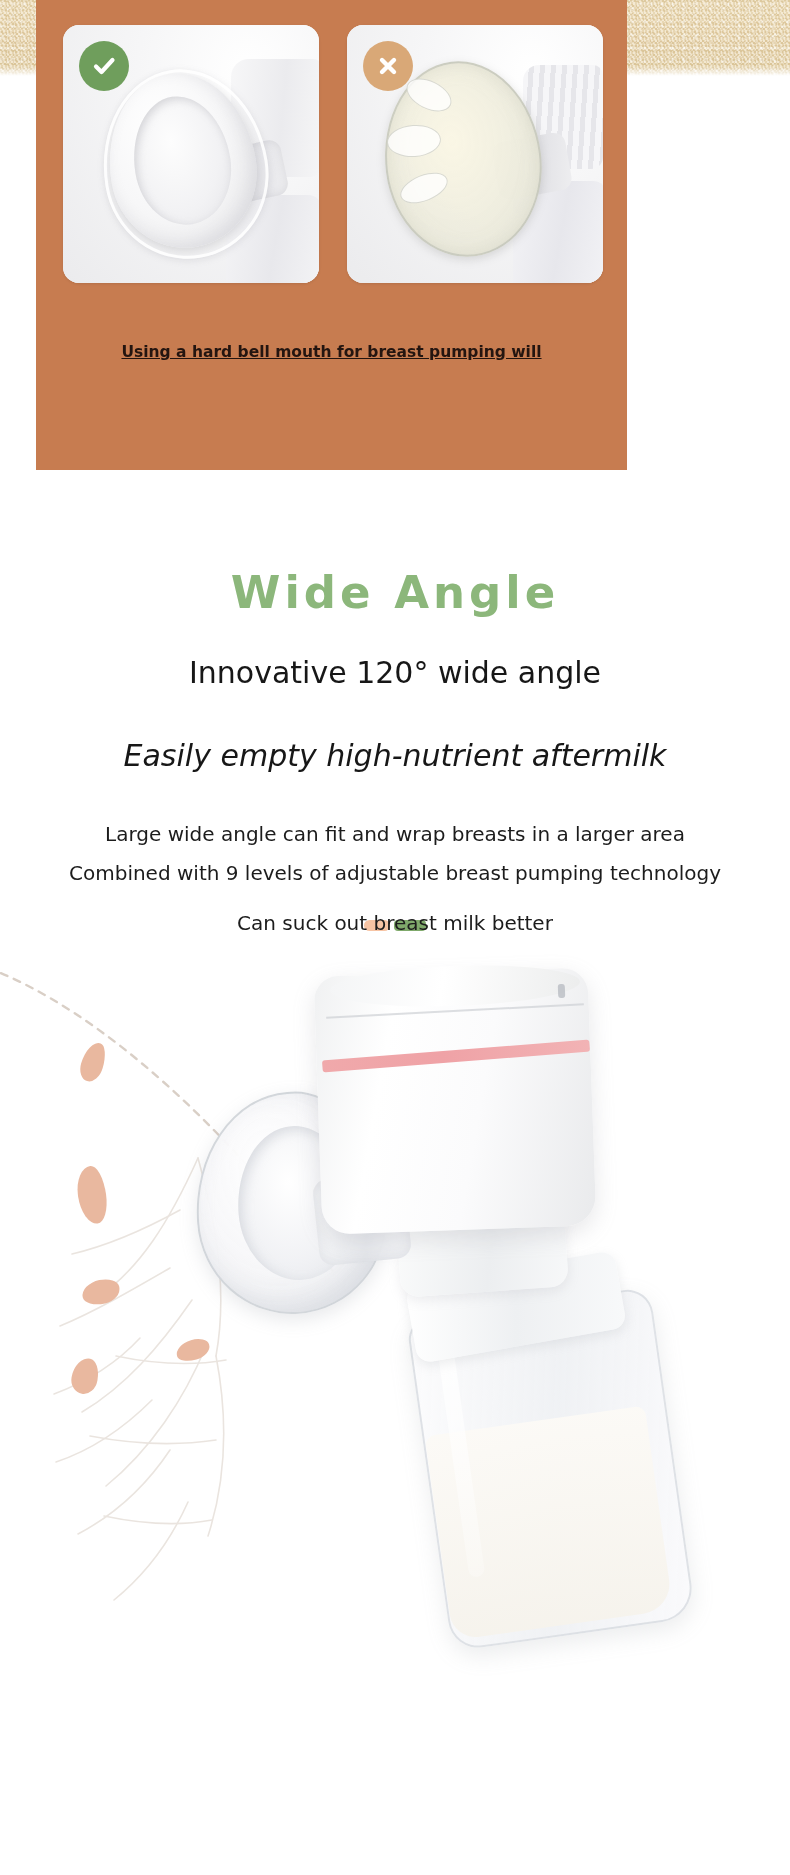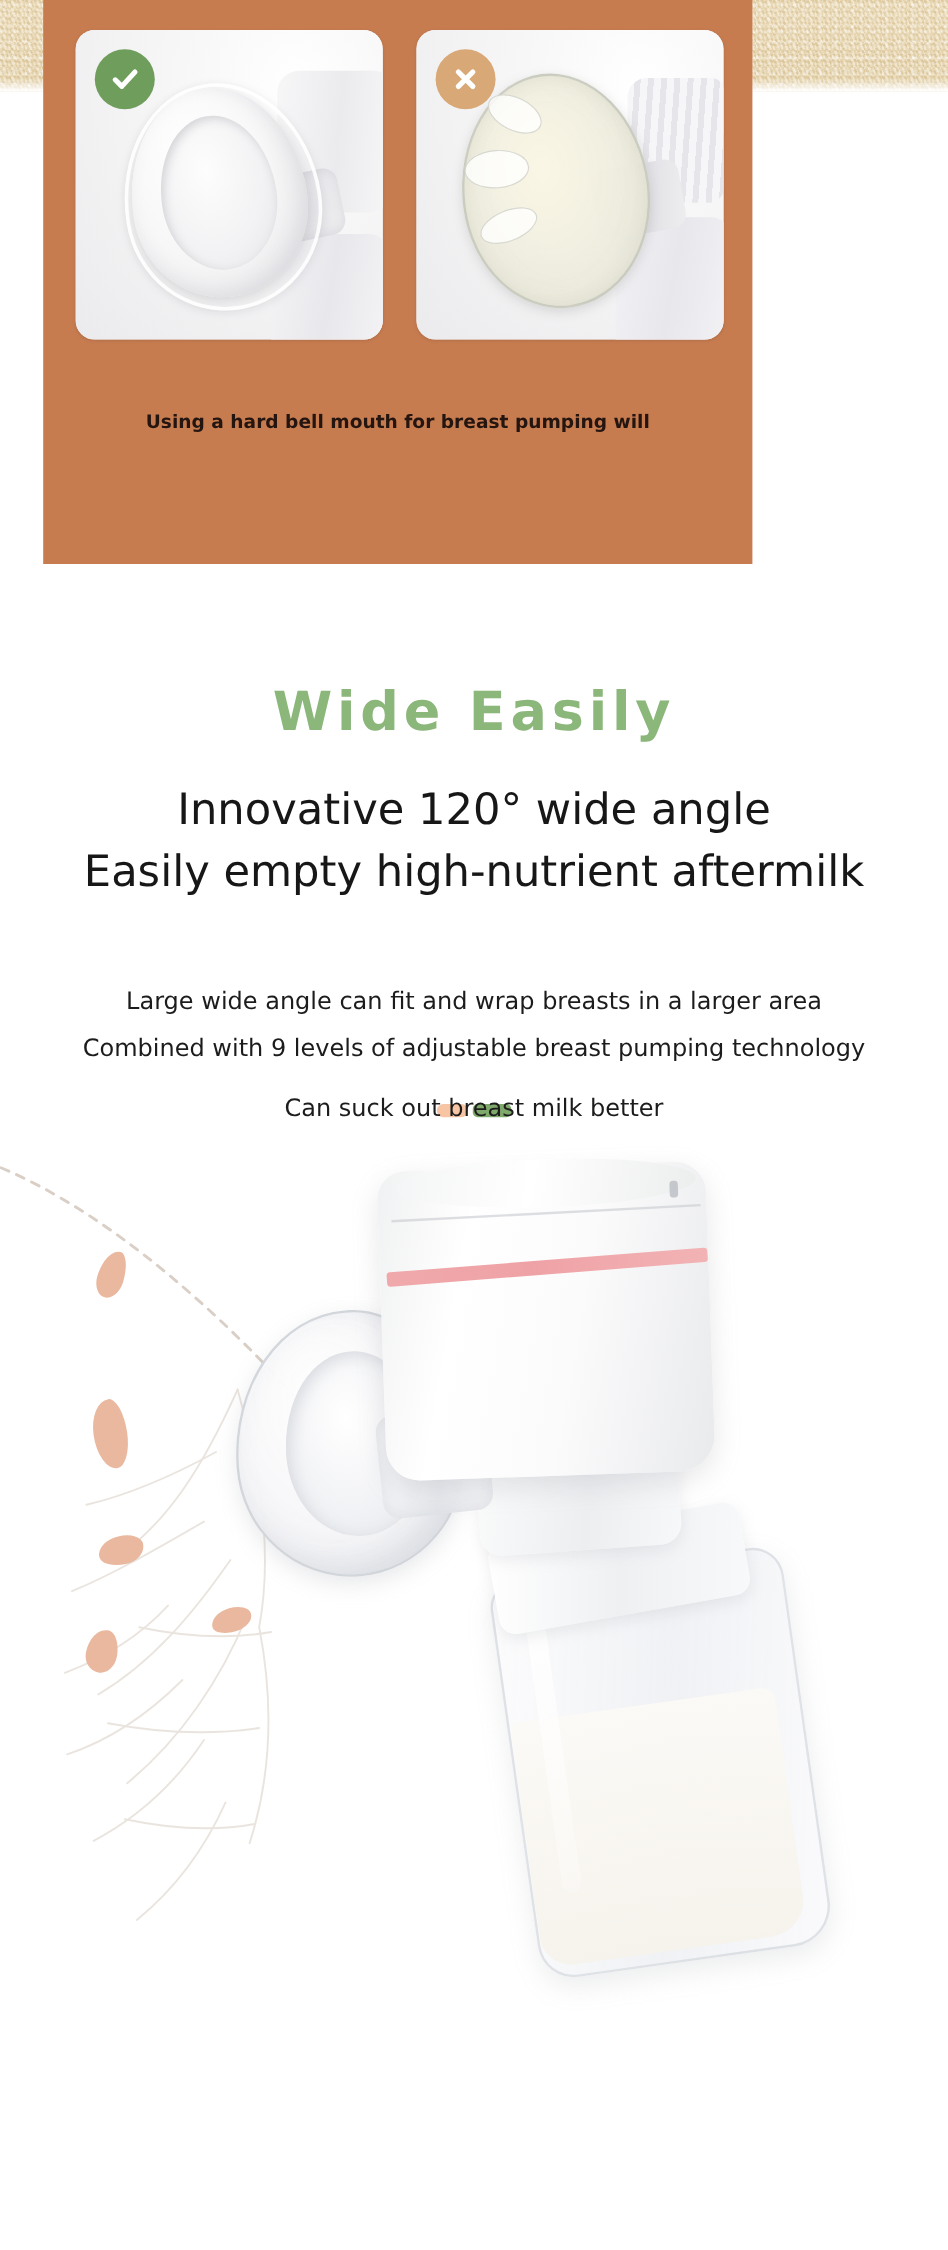--- a/index.html
+++ b/index.html
@@ -128,36 +128,36 @@
     border-radius:14px 14px 10px 10px;
   }
 
   
   .panel-caption{
     position:absolute;left:0;top:340px;width:591px;
     text-align:center;color:#241510;
     font-size:15.5px;line-height:25px;font-weight:600;
     font-family:"DejaVu Sans","Liberation Sans",sans-serif;
   }
-  .panel-caption div{white-space:nowrap;}
+  .panel-caption div{white-space:nowrap;text-decoration:underline;}
 
   
   .wa-title{
     position:absolute;left:0;top:566px;width:790px;text-align:center;
     color:#8cb77b;font-size:45px;font-weight:bold;letter-spacing:4px;
     font-family:"DejaVu Sans","Liberation Sans",sans-serif;
   }
   .wa-sub{
     position:absolute;left:0;width:790px;text-align:center;
-    color:#171717;font-size:36px;font-weight:500;
+    color:#171717;font-size:30px;font-weight:500;
     font-family:"DejaVu Sans","Liberation Sans",sans-serif;
     white-space:nowrap;
   }
   .wa-sub-1{top:655px;}
-  .wa-sub-2{top:706px;}
+  .wa-sub-2{top:738px;font-style:italic;}
 
   .divider{
     position:absolute;left:0;top:920px;width:790px;
     display:flex;justify-content:center;align-items:center;gap:4px;
   }
   .divider .pip-peach{width:26px;height:11px;border-radius:6px;background:#f7c4a4;}
   .divider .pip-green{width:32px;height:11px;border-radius:4px;background:#7fa96b;}
 
   .wa-body{
     position:absolute;left:0;width:790px;text-align:center;
@@ -313,21 +313,21 @@
     </div>
 
   </div>
 
   <div class="panel-caption">
     <div>Using a hard bell mouth for breast pumping will</div>
   </div>
 
 </div>
 
-<div class="wa-title">Wide  Easily</div>
+<div class="wa-title">Wide  Angle</div>
 
 <div class="wa-sub wa-sub-1">Innovative 120° wide angle</div>
 <div class="wa-sub wa-sub-2">Easily empty high-nutrient aftermilk</div>
 
 <div class="divider">
   <span class="pip-peach"></span>
   <span class="pip-green"></span>
 </div>
 
 <div class="wa-body wb1">Large wide angle can fit and wrap breasts in a larger area</div>

